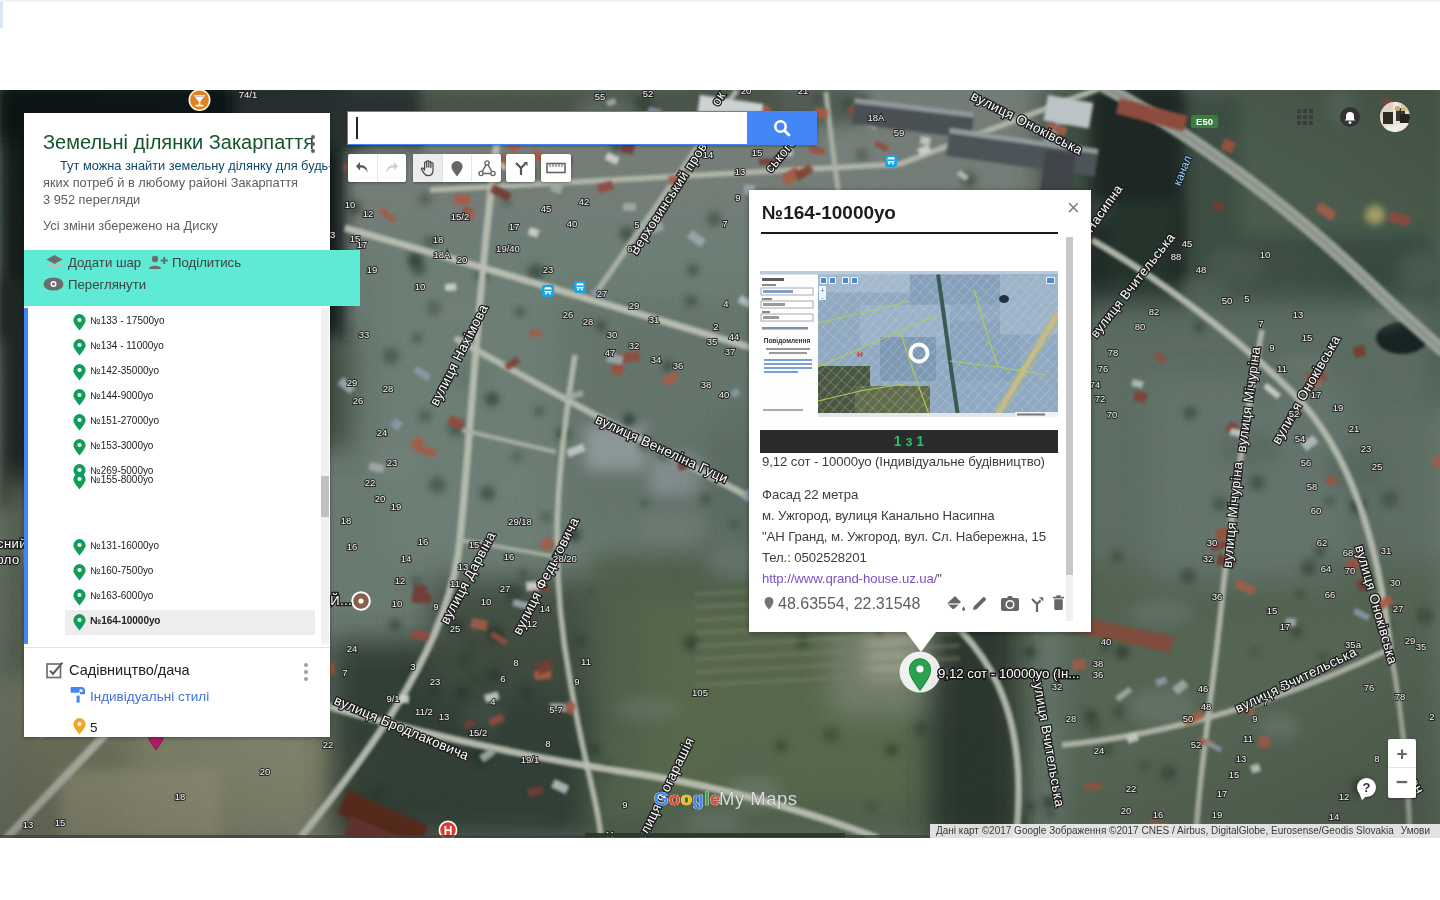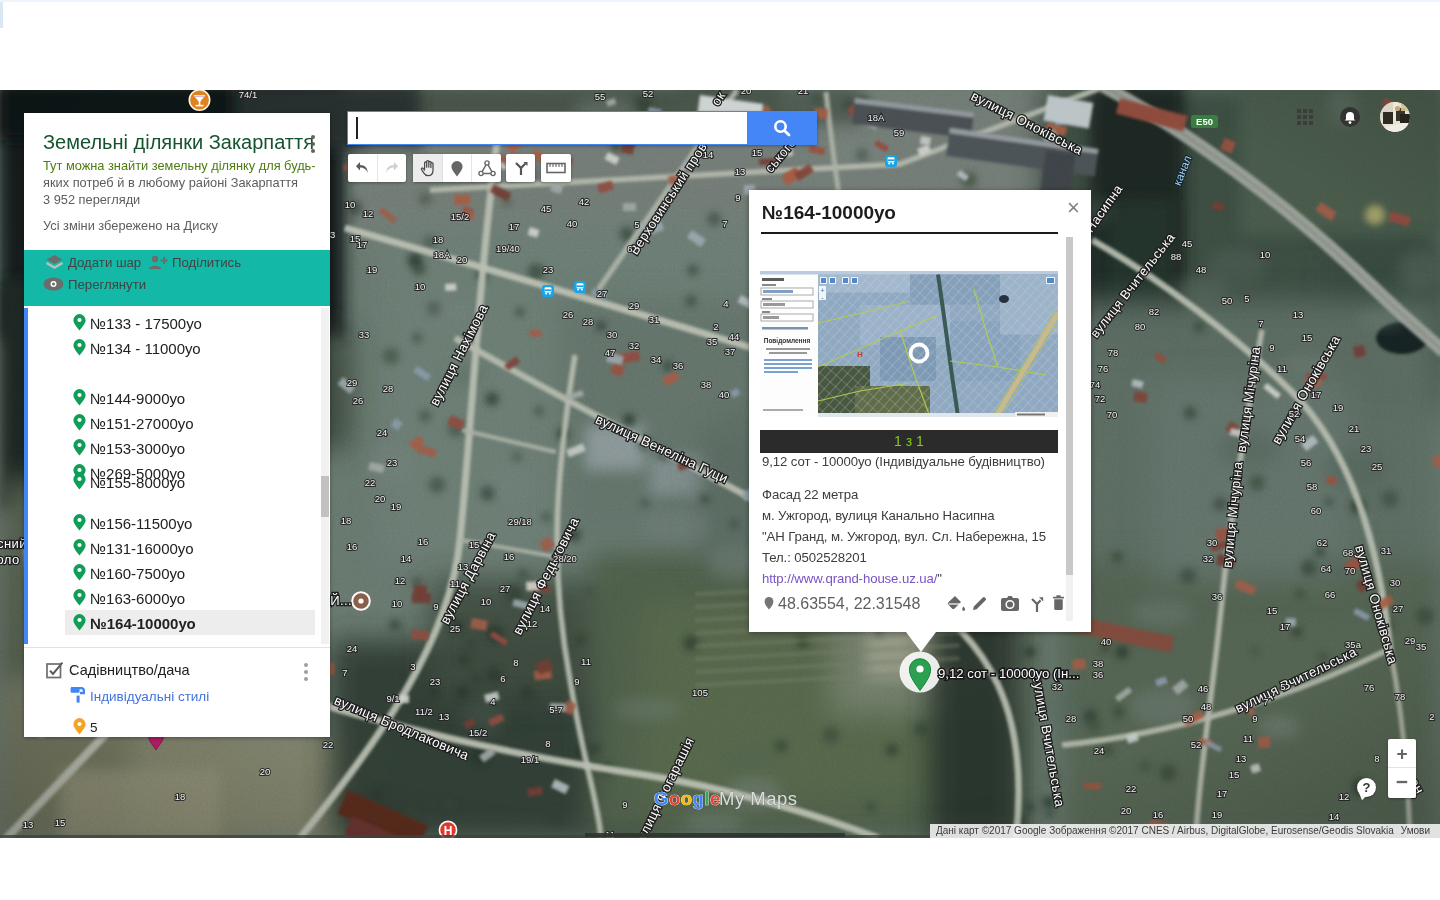--- a/index.html
+++ b/index.html
@@ -1,23 +1,23 @@
 <!DOCTYPE html>
 <html><head><meta charset="utf-8"><style>
 *{margin:0;padding:0;box-sizing:border-box}
 html,body{width:1440px;height:900px;overflow:hidden;background:#fff;font-family:"Liberation Sans",sans-serif}
 #map{position:absolute;left:0;top:90px;width:1440px;height:748px;overflow:hidden;background:#5d6d65}
 #header{position:absolute;left:0;top:0;width:1440px;height:90px;background:#fff}
 #panel{position:absolute;left:24px;top:113px;width:306px;height:624px;background:#fff;box-shadow:0 1px 4px rgba(0,0,0,.35)}
 .dots{position:absolute;width:4px}
 .dots i{display:block;width:4px;height:4px;border-radius:50%;background:#616161;margin-bottom:3px}
-#graybar{position:absolute;left:0;top:137px;width:306px;height:56px;background:#14b8a6}
+#graybar{position:absolute;left:0;top:137px;width:336px;height:56px;background:#5eead4}
 #graybar span{position:absolute;font-size:13.2px;color:#424242;line-height:22px}
 #bluestrip{position:absolute;left:0;top:195px;width:4px;height:336px;background:#4285f4}
-.row{position:absolute;left:0;width:306px;height:25px;font-size:15px;color:#212121}
+.row{position:absolute;left:0;width:306px;height:25px;font-size:10px;color:#212121}
 .row span{position:absolute;left:66px;top:5px}
 .row.sel{background:#ededed;left:41px;width:250px}
 .row.sel svg{left:8px!important}
 .row.sel span{left:25px}
 #sbtrack{position:absolute;left:297px;top:195px;width:8px;height:336px;background:#f1f1f1}
 #sbthumb{position:absolute;left:297px;top:363px;width:8px;height:41px;background:#c1c1c1}
 #search{position:absolute;left:347px;top:111px;width:470px;height:34px;background:#fff;border:1px solid #4285f4;box-shadow:0 1px 3px rgba(0,0,0,.3)}
 #caret{position:absolute;left:8px;top:5px;width:1.5px;height:22px;background:#222}
 #sbtn{position:absolute;right:-1px;top:-1px;width:70px;height:34px;background:#4486f5;text-align:center;padding-top:6px}
 .tbgrp{position:absolute;top:154px;height:28px;background:#fff;border-radius:2px;box-shadow:0 1px 3px rgba(0,0,0,.35);display:flex}
@@ -747,21 +747,21 @@
     <div style="position:absolute;left:0;top:0;width:1440px;height:1.5px;background:#eef4fb"></div>
   </div>
 
 <div id="panel">
   <div style="position:absolute;left:19px;top:18px;font-size:20px;color:#14532d;white-space:nowrap">Земельні ділянки Закарпаття</div>
   <div class="dots" style="left:287px;top:22px">
       <i></i>
       <i></i>
       <i></i>
     </div>
-  <div style="position:absolute;left:19px;top:45px;font-size:12.8px;color:#4d7c0f;white-space:nowrap">Тут можна знайти земельну ділянку для будь-</div>
+  <div style="position:absolute;left:36px;top:45px;font-size:12.8px;color:#0c4a6e;white-space:nowrap">Тут можна знайти земельну ділянку для будь-</div>
   <div style="position:absolute;left:19px;top:62px;font-size:12.8px;color:#5d5d5d;white-space:nowrap">яких потреб й в любому районі Закарпаття</div>
   <div style="position:absolute;left:19px;top:79px;font-size:12.8px;color:#5d5d5d;white-space:nowrap">3 952 перегляди</div>
   <div style="position:absolute;left:19px;top:105px;font-size:12.8px;color:#5d5d5d;white-space:nowrap">Усі зміни збережено на Диску</div>
   <div id="graybar">
     <svg width="19" height="15" viewBox="0 0 19 15" style="position:absolute;left:21px;top:5px">
         <path d="M9.5,0 L17.5,4.5 9.5,9 1.5,4.5 Z" fill="#6c6c6c"></path>
         <path d="M1.5,8 9.5,12.5 17.5,8" fill="none" stroke="#bdbdbd" stroke-width="2.4"></path>
       </svg>
     <span style="left:44px;top:2px">Додати шар</span>
     <svg width="20" height="15" viewBox="0 0 20 15" style="position:absolute;left:124px;top:5px">
@@ -785,20 +785,27 @@
       </svg>
       <span>№133 - 17500уо</span>
     </div>
 <div class="row" style="top:222px">
       <svg width="13" height="17" viewBox="0 0 13 17" style="position:absolute;left:49px;top:4px">
         <path d="M6.5,16.6 C2.6,11.6 0.4,8.6 0.4,6.2 a6.1,6.1 0 0 1 12.2,0 C12.6,8.6 10.4,11.6 6.5,16.6 Z" fill="#0f9d58"></path>
         <circle cx="6.5" cy="6" r="2.1" fill="#fff"></circle>
       </svg>
       <span>№134 - 11000уо</span>
     </div>
+<div class="row" style="top:247px">
+      <svg width="13" height="17" viewBox="0 0 13 17" style="position:absolute;left:49px;top:4px">
+        <path d="M6.5,16.6 C2.6,11.6 0.4,8.6 0.4,6.2 a6.1,6.1 0 0 1 12.2,0 C12.6,8.6 10.4,11.6 6.5,16.6 Z" fill="#0f9d58"></path>
+        <circle cx="6.5" cy="6" r="2.1" fill="#fff"></circle>
+      </svg>
+      <span>№142-35000уо</span>
+    </div>
 <div class="row" style="top:272px">
       <svg width="13" height="17" viewBox="0 0 13 17" style="position:absolute;left:49px;top:4px">
         <path d="M6.5,16.6 C2.6,11.6 0.4,8.6 0.4,6.2 a6.1,6.1 0 0 1 12.2,0 C12.6,8.6 10.4,11.6 6.5,16.6 Z" fill="#0f9d58"></path>
         <circle cx="6.5" cy="6" r="2.1" fill="#fff"></circle>
       </svg>
       <span>№144-9000уо</span>
     </div>
 <div class="row" style="top:297px">
       <svg width="13" height="17" viewBox="0 0 13 17" style="position:absolute;left:49px;top:4px">
         <path d="M6.5,16.6 C2.6,11.6 0.4,8.6 0.4,6.2 a6.1,6.1 0 0 1 12.2,0 C12.6,8.6 10.4,11.6 6.5,16.6 Z" fill="#0f9d58"></path>
@@ -819,27 +826,20 @@
         <circle cx="6.5" cy="6" r="2.1" fill="#fff"></circle>
       </svg>
       <span>№269-5000уо</span>
     </div>
 <div class="row" style="top:356px">
       <svg width="13" height="17" viewBox="0 0 13 17" style="position:absolute;left:49px;top:4px">
         <path d="M6.5,16.6 C2.6,11.6 0.4,8.6 0.4,6.2 a6.1,6.1 0 0 1 12.2,0 C12.6,8.6 10.4,11.6 6.5,16.6 Z" fill="#0f9d58"></path>
         <circle cx="6.5" cy="6" r="2.1" fill="#fff"></circle>
       </svg>
       <span>№155-8000уо</span>
-    </div>
-<div class="row" style="top:397px">
-      <svg width="13" height="17" viewBox="0 0 13 17" style="position:absolute;left:49px;top:4px">
-        <path d="M6.5,16.6 C2.6,11.6 0.4,8.6 0.4,6.2 a6.1,6.1 0 0 1 12.2,0 C12.6,8.6 10.4,11.6 6.5,16.6 Z" fill="#0f9d58"></path>
-        <circle cx="6.5" cy="6" r="2.1" fill="#fff"></circle>
-      </svg>
-      <span>№156-11500уо</span>
     </div>
 <div class="row" style="top:422px">
       <svg width="13" height="17" viewBox="0 0 13 17" style="position:absolute;left:49px;top:4px">
         <path d="M6.5,16.6 C2.6,11.6 0.4,8.6 0.4,6.2 a6.1,6.1 0 0 1 12.2,0 C12.6,8.6 10.4,11.6 6.5,16.6 Z" fill="#0f9d58"></path>
         <circle cx="6.5" cy="6" r="2.1" fill="#fff"></circle>
       </svg>
       <span>№131-16000уо</span>
     </div>
 <div class="row" style="top:447px">
       <svg width="13" height="17" viewBox="0 0 13 17" style="position:absolute;left:49px;top:4px">
@@ -1021,21 +1021,21 @@
         <rect x="92" y="7" width="5" height="5"></rect>
         <rect x="287" y="7" width="7" height="5"></rect>
       </g>
 <rect x="59" y="15" width="7" height="14" fill="#eef4f8"></rect>
       <text x="62.5" y="22" font-size="7" text-anchor="middle" fill="#3a6ea8">+</text>
       <text x="62.5" y="29" font-size="7" text-anchor="middle" fill="#3a6ea8">-</text>
 <rect x="58" y="142" width="240" height="4" fill="#dfe6ec"></rect>
 <rect x="255" y="141" width="43" height="5" fill="#f0f0f0"></rect>
       <rect x="257" y="142.5" width="28" height="2" fill="#777"></rect>
 </svg>
-  <div style="position:absolute;left:11px;top:240px;width:298px;height:23px;background:#2b2b2b;color:#84cc16;font-size:14px;font-weight:normal;text-align:center;line-height:23px">1 з 1</div>
+  <div style="position:absolute;left:11px;top:240px;width:298px;height:23px;background:#2b2b2b;color:#22c55e;font-size:14px;font-weight:bold;text-align:center;line-height:23px">1 з 1</div>
   <div class="pl" style="top:264px">9,12 сот - 10000уо (Індивідуальне будівництво)</div>
   <div class="pl" style="top:297px">Фасад 22 метра</div>
   <div class="pl" style="top:318px">м. Ужгород, вулиця Канально Насипна</div>
   <div class="pl" style="top:339px">"АН Гранд, м. Ужгород, вул. Сл. Набережна, 15</div>
   <div class="pl" style="top:360px">Тел.: 0502528201</div>
   <div class="pl" style="top:381px"><span style="color:#7a52c2">http://www.qrand-house.uz.ua/</span>"</div>
   <svg width="10" height="14" viewBox="0 0 10 14" style="position:absolute;left:15px;top:406px">
       <path d="M5,13.6 C2.2,10 0.6,7.8 0.6,5.4 a4.4,4.4 0 0 1 8.8,0 C9.4,7.8 7.8,10 5,13.6 Z" fill="#757575"></path>
     </svg>
   <div style="position:absolute;left:29px;top:405px;font-size:16px;color:#5f5f5f">48.63554, 22.31548</div>

